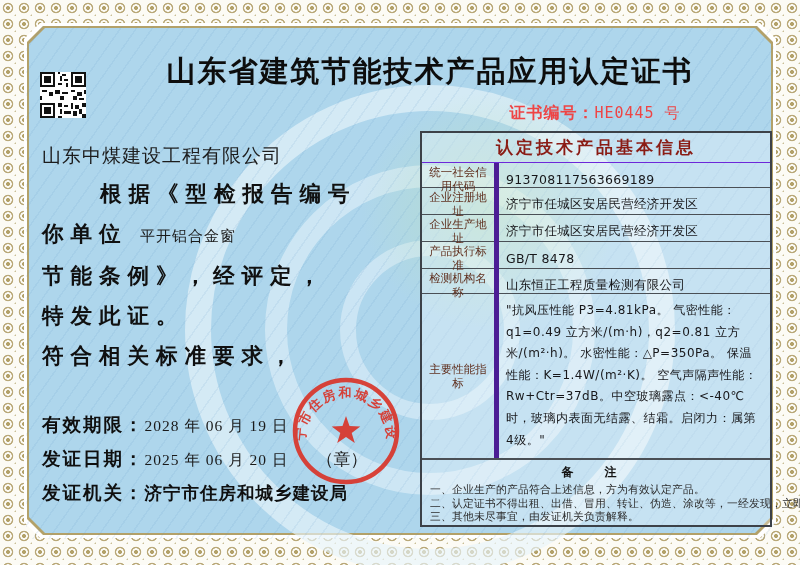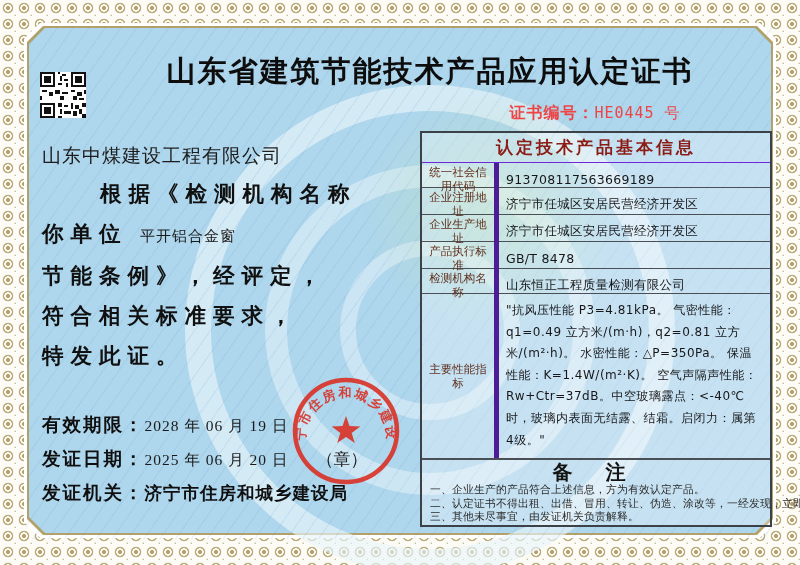--- a/index.html
+++ b/index.html
@@ -70,21 +70,21 @@
   .tlabel { display:flex; align-items:center; justify-content:center; text-align:center;
             border-right:5px solid #4c1d95; font-weight:normal; font-size:11.5px;
             color:#60301f; padding:2px; line-height:1.25; }
   .tvalue { display:flex; align-items:center; padding:2px 7px;
             font-family:"DejaVu Sans", sans-serif; font-size:12.5px; color:#17171a;
             letter-spacing:0.3px; }
   .h25{height:25px} .h27{height:27px}
   .perf-row { flex:1 1 auto; min-height:142px; }
   .perf-text { font-size:12px; line-height:1.8; letter-spacing:0.5px; align-items:flex-start; padding-top:6px; }
   .remarks { height:66px; border-top:1px solid #4a4f55; padding:1px 8px 2px 8px; }
-  .remarks-header { text-align:center; font-weight:bold; font-size:20px; letter-spacing:14px;
+  .remarks-header { text-align:center; font-weight:bold; font-size:12px; letter-spacing:14px;
                     color:#141414; line-height:22px; }
   .remark-line { font-size:10.8px; color:#2b2b2b; line-height:13.5px; letter-spacing:0.2px; white-space:nowrap; }
 </style>
 </head>
 <body>
 
 <div class="lace"></div>
 
 <div class="panel-white chamfer">
   <div class="panel-gold chamfer">
@@ -144,28 +144,28 @@
   </svg>
 
   <div class="title">山东省建筑节能技术产品应用认定证书</div>
   <div class="certno">
     <span class="lbl">证书编号：</span><span class="val">HE0445 号</span>
   </div>
 
   <div class="company">山东中煤建设工程有限公司</div>
 
   <div class="para">
-    <div class="indent">根据《检测机构名称</div>
+    <div class="indent">根据《型检报告编号</div>
     <div>
       <span>你单位</span>
       <span class="product">平开铝合金窗</span>
     </div>
     <div>节能条例》，经评定，</div>
+    <div>特发此证。</div>
     <div>符合相关标准要求，</div>
-    <div>特发此证。</div>
   </div>
 
   <div class="issue-block">
     <div class="issue-row">
       <span class="lbl">有效期限：</span><span class="val">2028 年 06 月 19 日</span>
     </div>
     <div class="issue-row">
       <span class="lbl">发证日期：</span><span class="val">2025 年 06 月 20 日</span><span class="seal-note">（章）</span>
     </div>
     <div class="issue-row">

